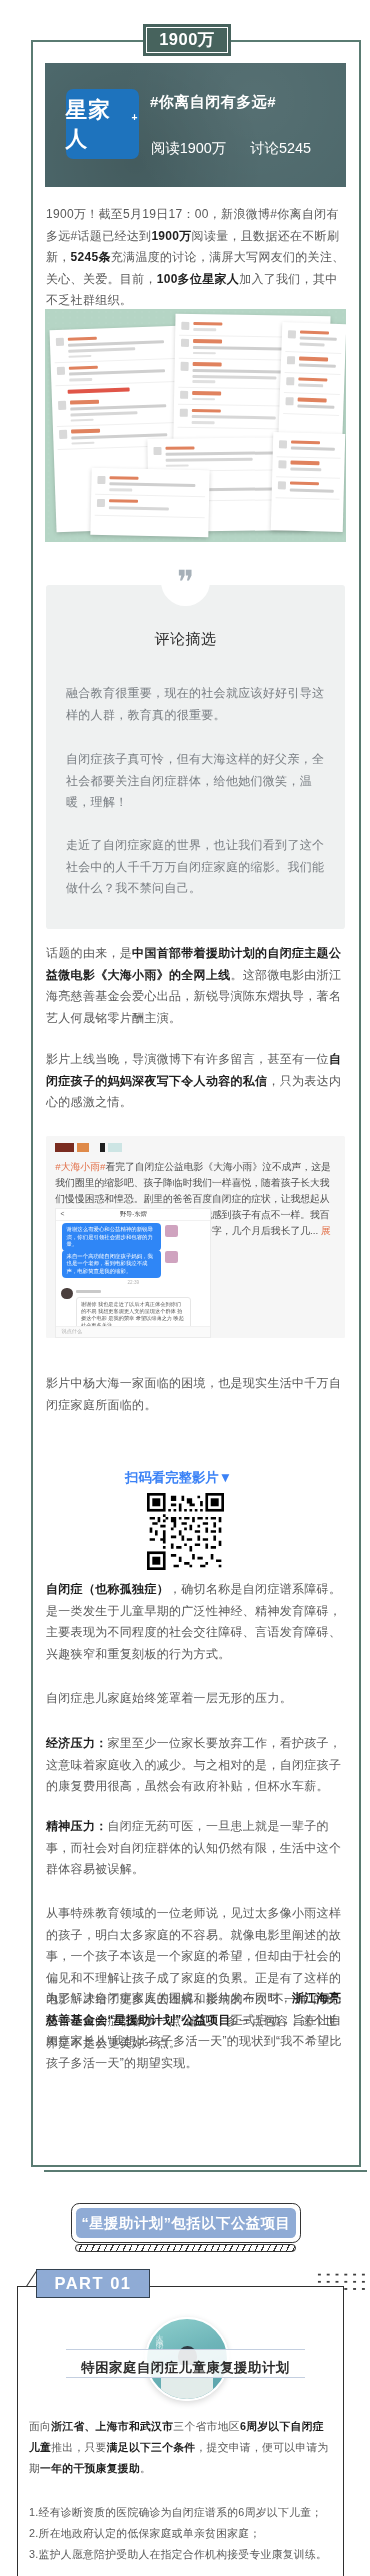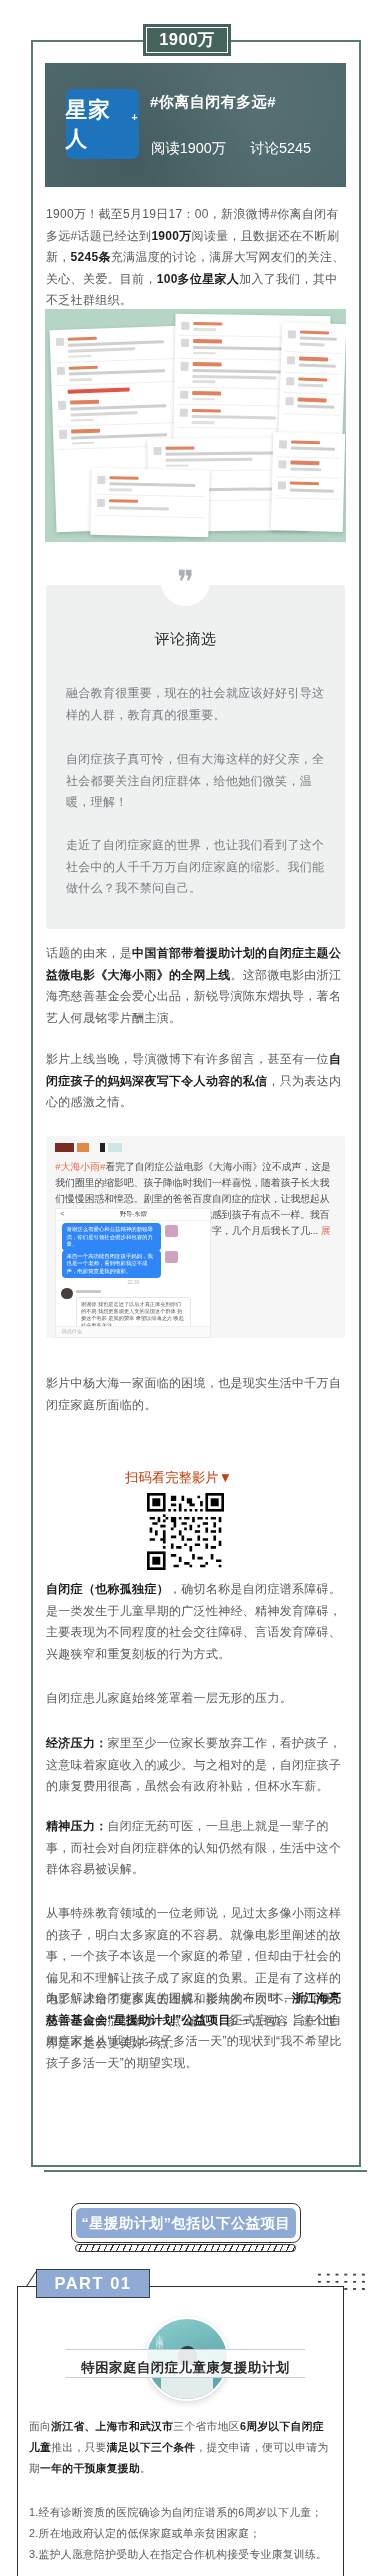--- a/index.html
+++ b/index.html
@@ -78,21 +78,21 @@
   .bav{position:absolute;width:12.4px;height:12.4px;border-radius:2.1px;background:#cfa3bf;}
   .ctime{position:absolute;left:0;right:0;text-align:center;font-size:4.6px;color:#b5b5b5;}
   .rav{position:absolute;left:5.2px;width:11.3px;height:11.3px;border-radius:50%;background:#4a3f3d;}
   .rname{position:absolute;left:19.6px;width:25px;height:3.1px;background:#c9c9c9;border-radius:1px;}
   .rbub{position:absolute;left:19.6px;width:115px;background:#fff;border:0.5px solid #e6e6e6;border-radius:3.1px;
         font-size:5.2px;line-height:7px;color:#555;padding:3.1px 4.1px;box-sizing:border-box;}
   .cinput{position:absolute;left:0;bottom:0;width:100%;height:11.3px;border-top:0.5px solid #f1f1f1;
         font-size:5.2px;color:#aaaaaa;display:flex;align-items:center;padding-left:5.2px;box-sizing:border-box;background:#fafafa;}
 
   
-  .qrlabel{left:0;right:14px;top:1469px;font-size:13.4px;color:#c2410c;}
+  .qrlabel{left:0;right:14px;top:1469px;font-size:13.4px;color:#3b82f6;font-weight:bold;}
   .qr1{left:147px;top:1493px;width:77px;height:77px;color:#000;}
   .qr svg{width:100%;height:100%;display:block;}
 
   
   .bluebanner{left:71px;top:2203px;width:230px;height:40px;background:#fff;border:1px solid #333;border-radius:8.2px;box-sizing:border-box;}
   .bluebanner-in{position:absolute;left:4.1px;top:4.1px;right:4.1px;bottom:4.1px;background:#8fabd5;border-radius:5.2px;
       display:flex;align-items:center;justify-content:center;color:#fff;font-weight:700;font-size:14.4px;letter-spacing:0.5px;}
   .hatch{left:75px;top:2244px;width:221px;height:7.7px;border:0.8px solid #333;border-radius:4.1px;box-sizing:border-box;
       background:repeating-linear-gradient(115deg,#ffffff 0 4.6px,#3a3a3a 4.6px 5.7px);}
 

